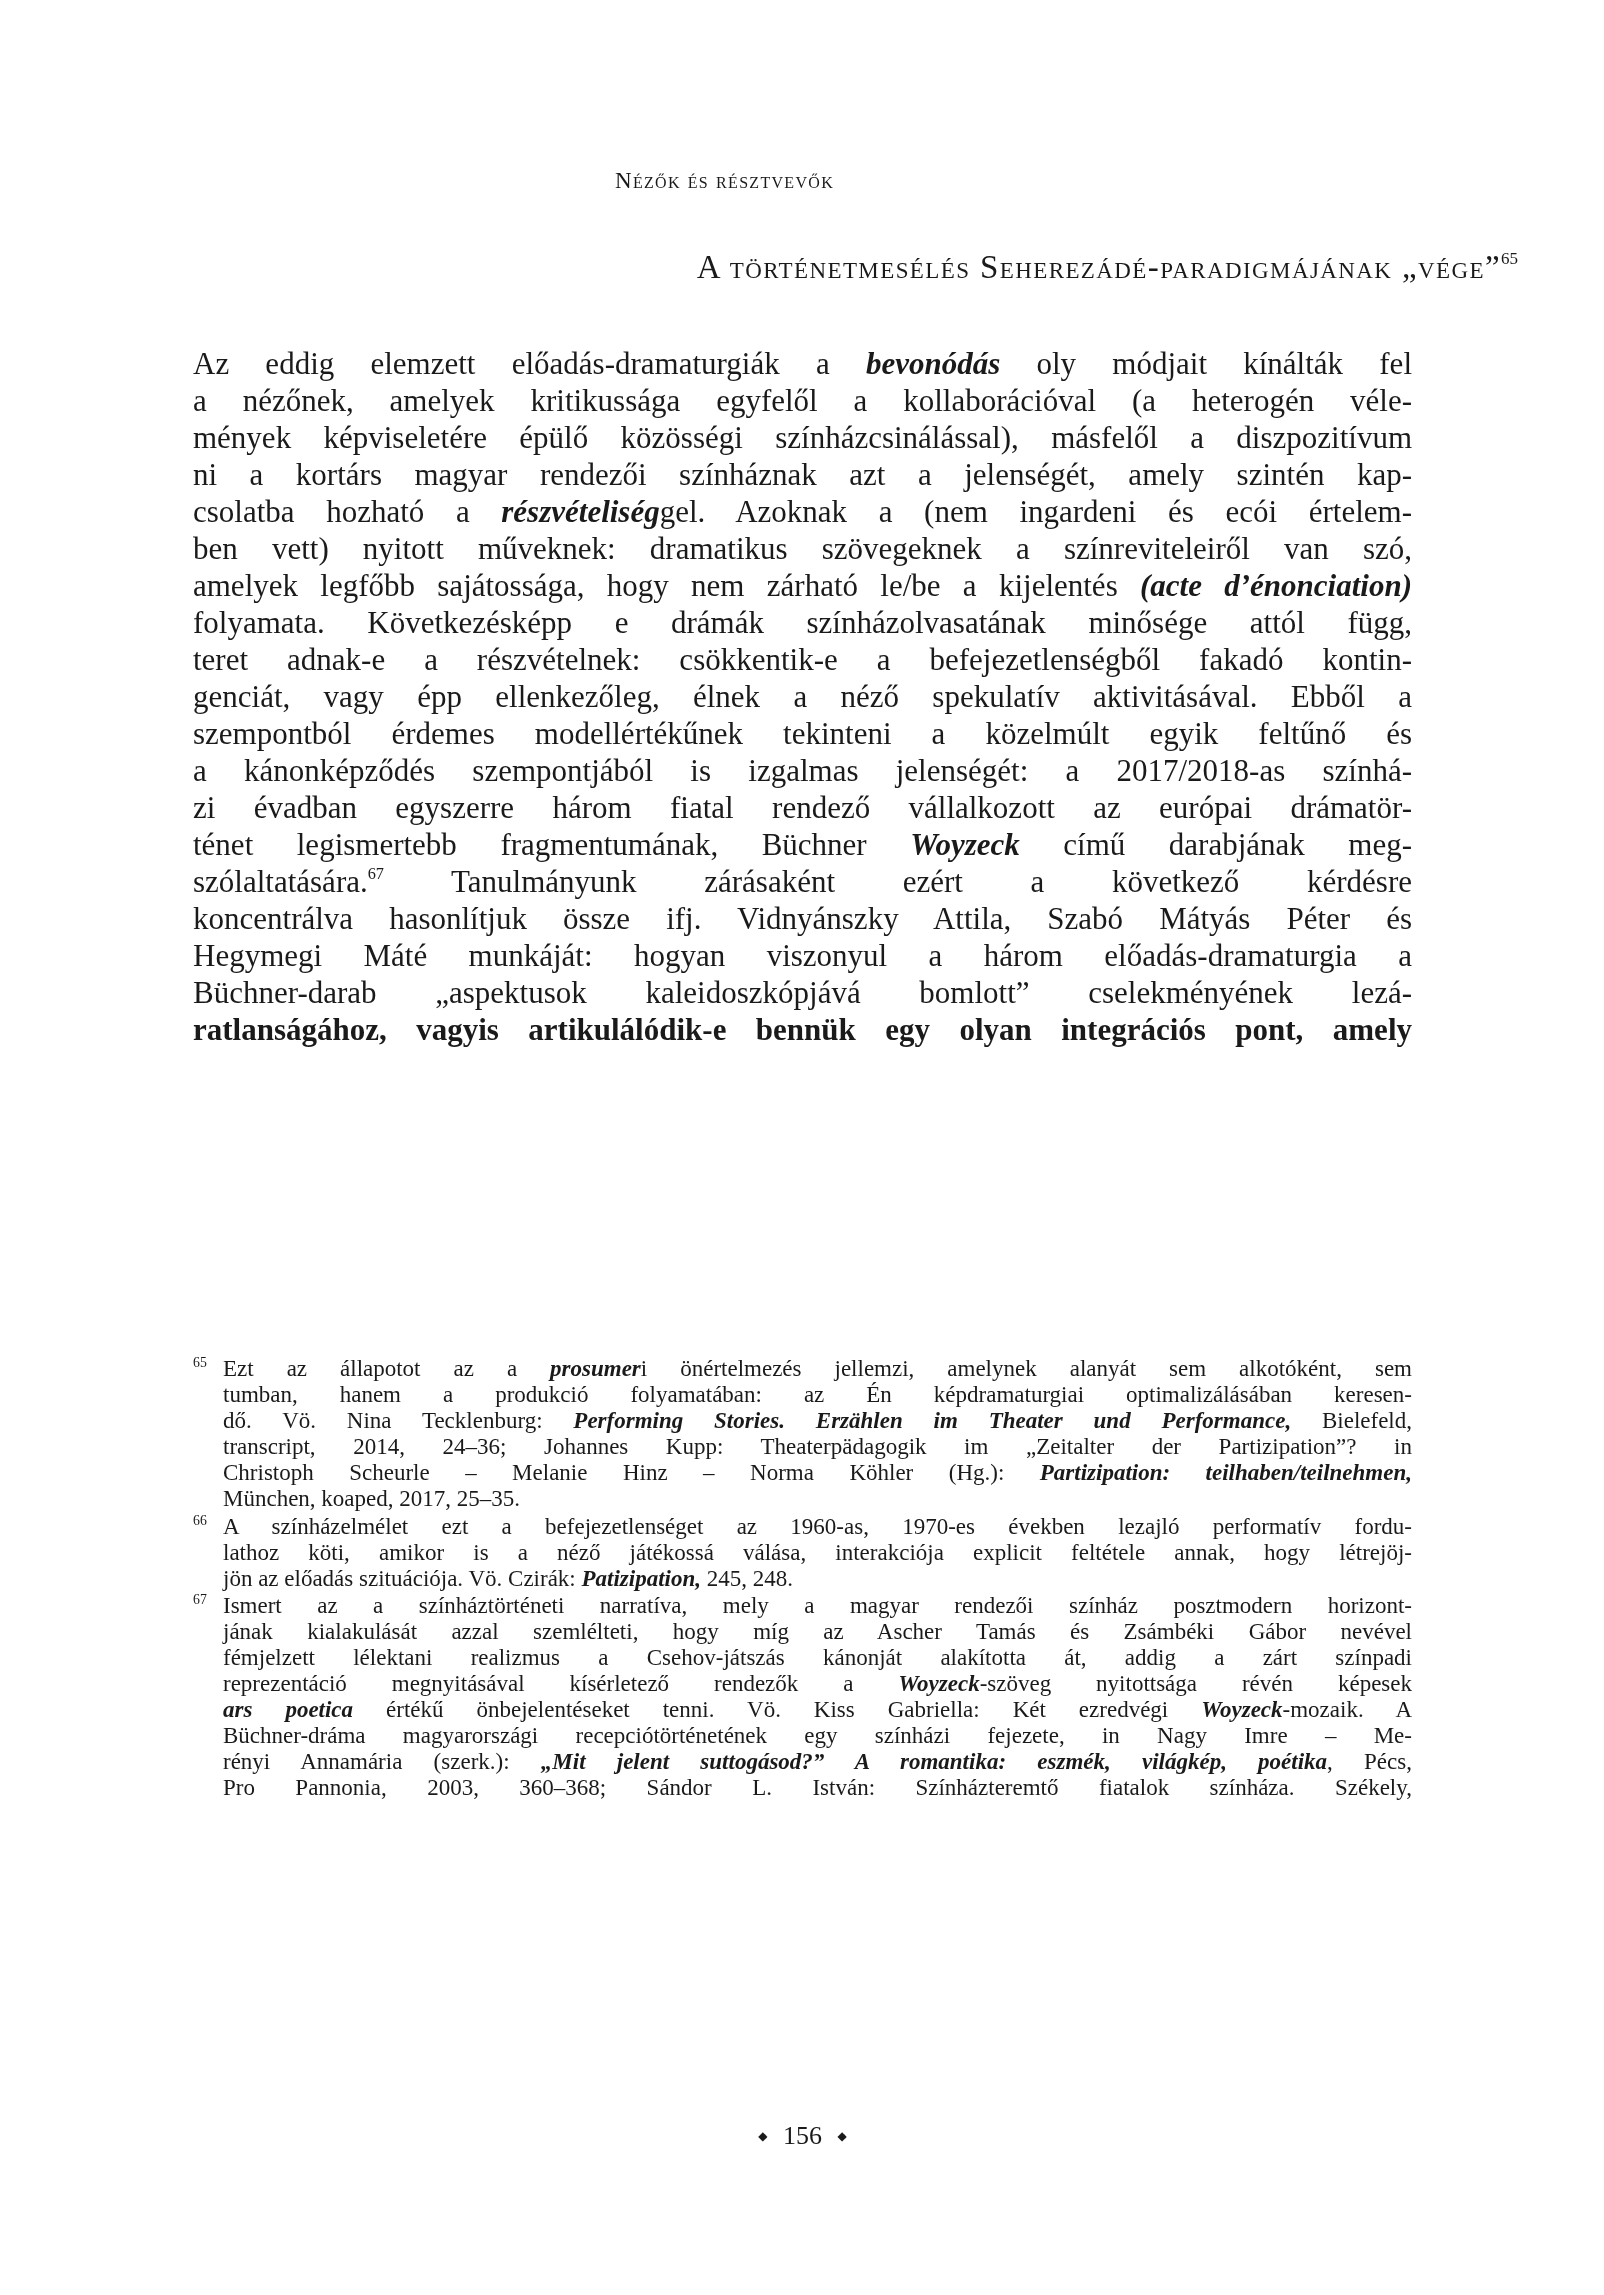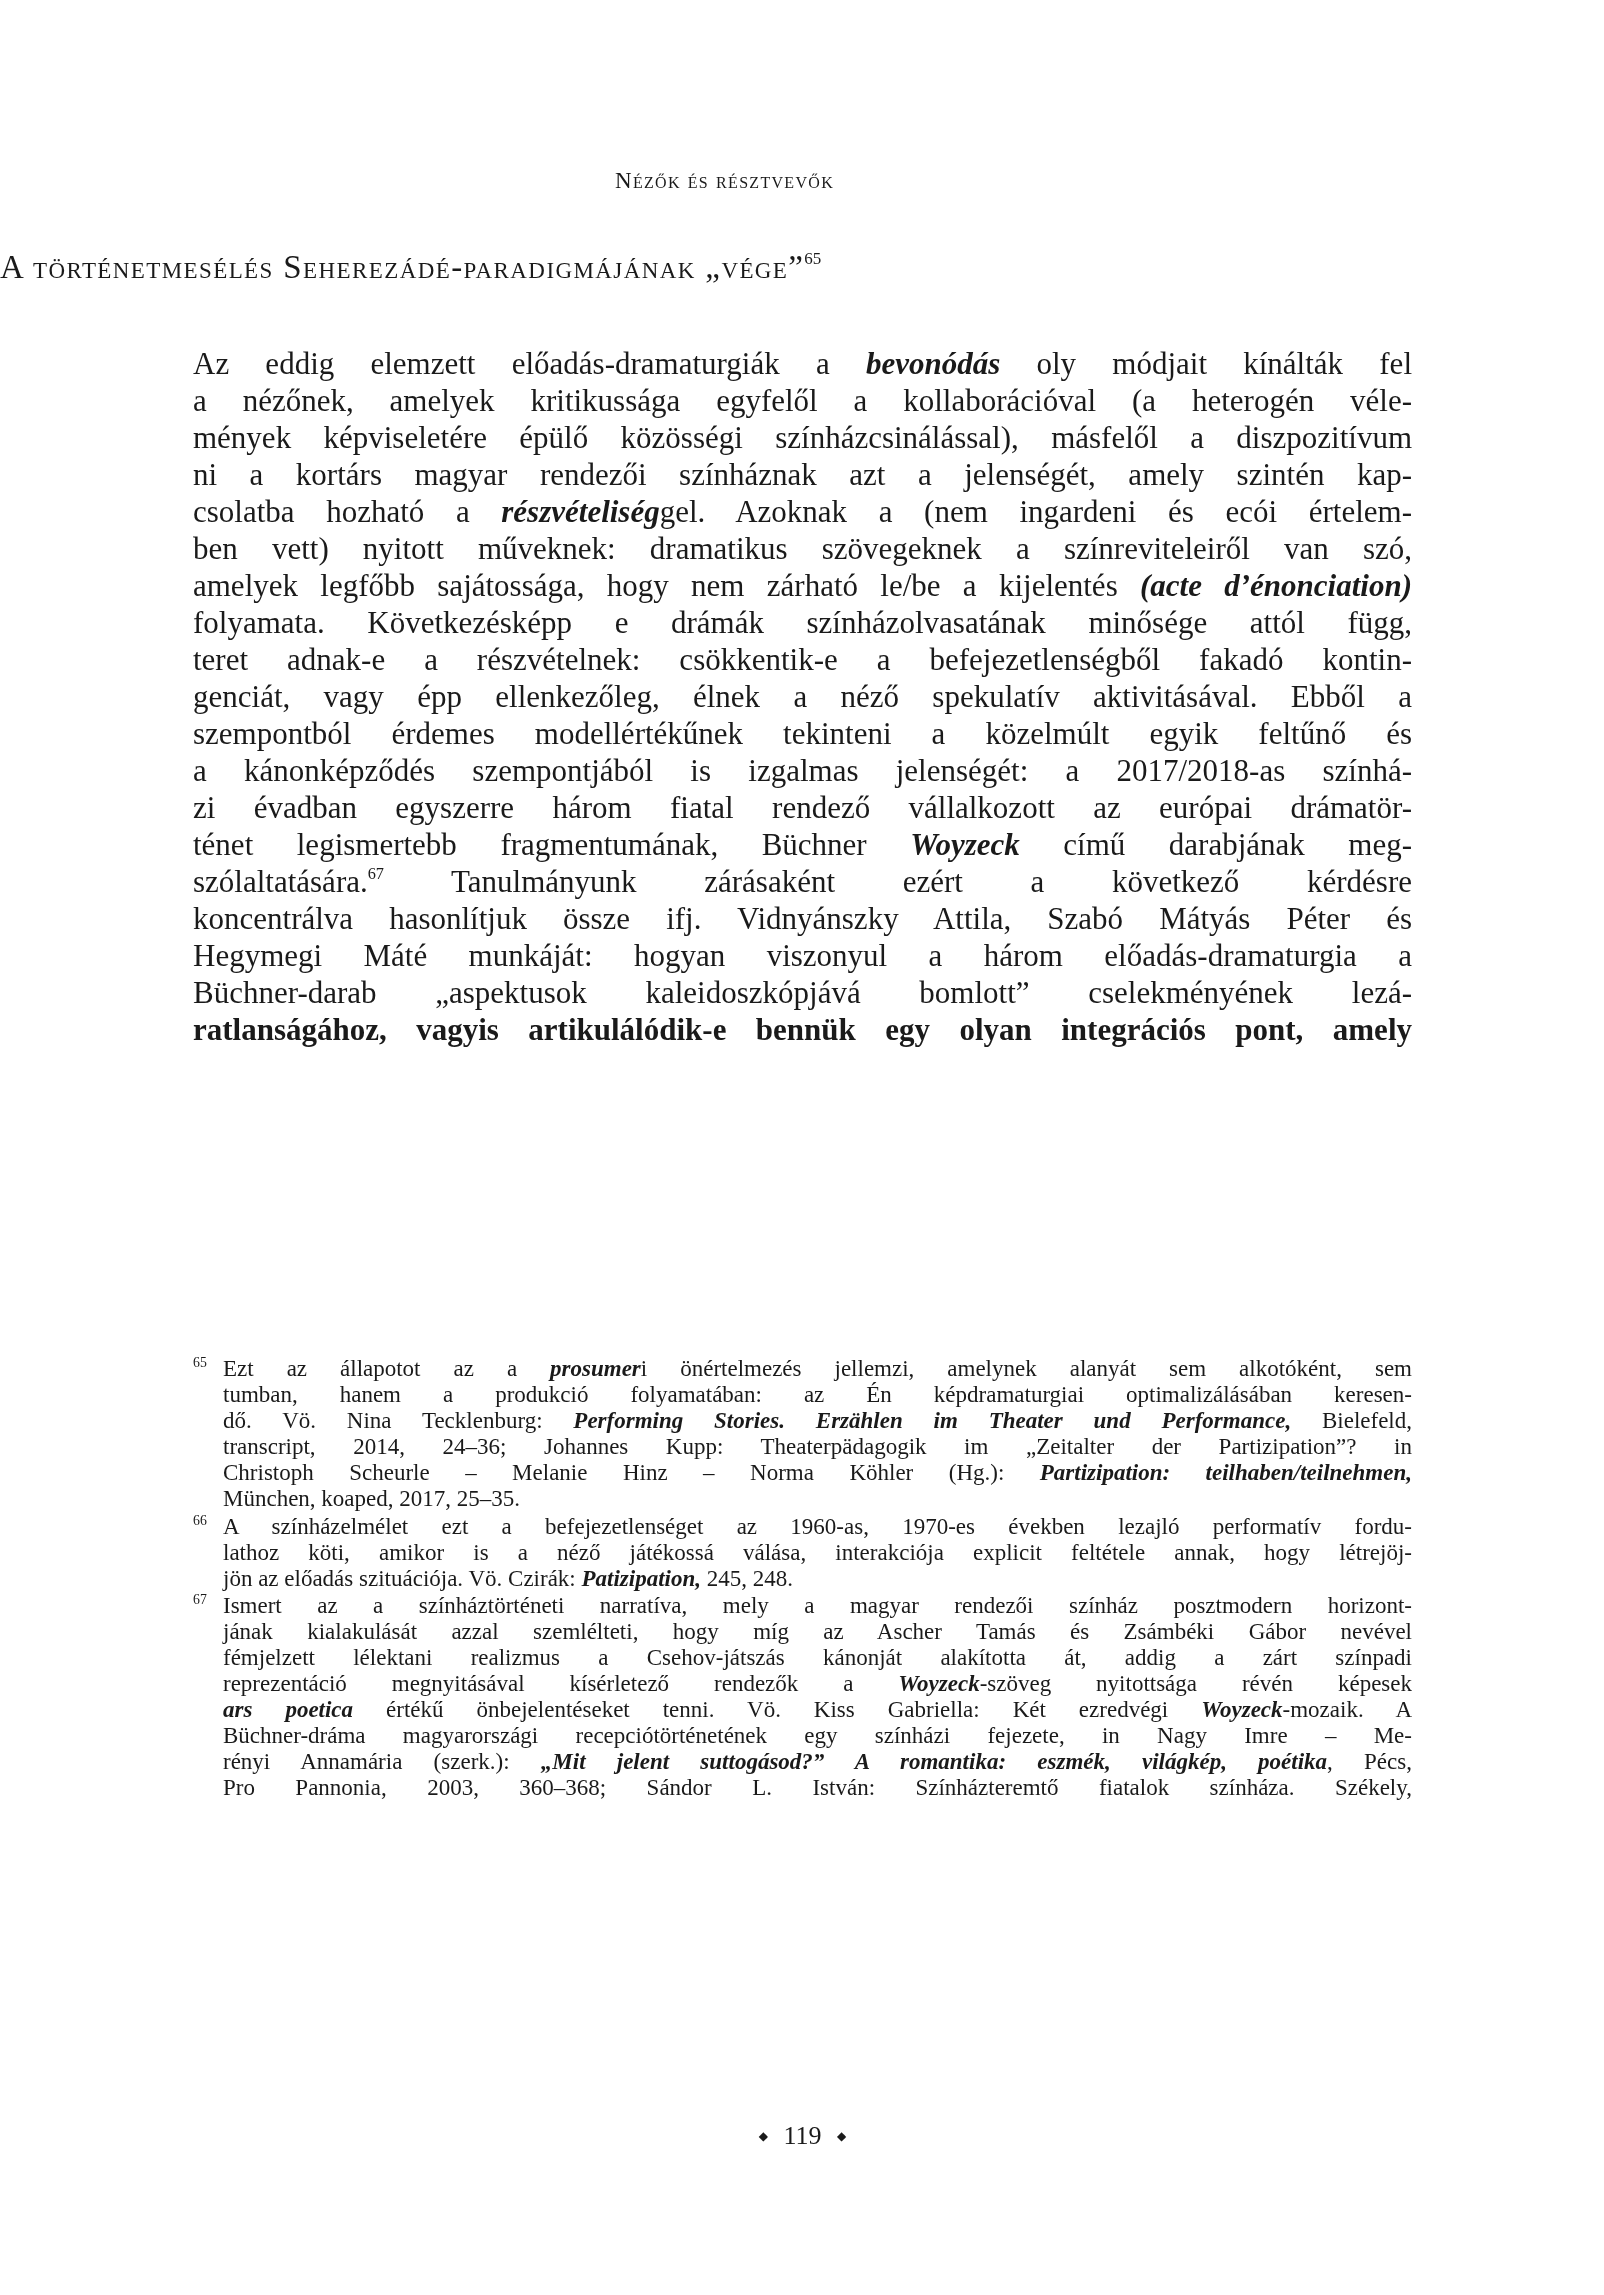--- a/index.html
+++ b/index.html
@@ -1,18 +1,18 @@
 <!DOCTYPE html>
 <html style="font-size:13.8px"><head>
 <meta charset="utf-8">
 <style>
   html, body { margin: 0; padding: 0; background: #ffffff; }
   body { width: 1605px; height: 2295px; position: relative; overflow: hidden; color: #1a1a1a; font-family: "Liberation Serif", "DejaVu Serif", serif; }
   .running-head { position: absolute; top: 168px; left: 0; width: 1449px; text-align: center; font-size: 23px; font-variant: small-caps; letter-spacing: 1.3px; }
-  .section-title { position: absolute; top: 249px; left: 0; width: 1518px; text-align: left; font-size: 33px; font-variant: small-caps; letter-spacing: 1.4px; }
+  .section-title { position: absolute; top: 249px; left: 0; width: 1518px; text-align: right; font-size: 33px; font-variant: small-caps; letter-spacing: 1.4px; }
   .section-title sup { font-size: 17px; vertical-align: 13.8px; letter-spacing: 0; }
   .body { position: absolute; top: 345px; left: 193px; width: 1219px; font-size: 31px; line-height: 37px; }
   .body .ln { display: block; text-align: justify; text-align-last: justify; white-space: nowrap; height: 37px; }
   .body .ln.last { text-align-last: justify; font-weight: bold; }
   .body sup { font-size: 16.3px; vertical-align: 13px; line-height: 0; }
   .footnotes { position: absolute; top: 1356px; left: 193px; width: 1219px; font-size: 23px; line-height: 26px; }
   .fn { position: relative; padding-left: 30px; margin-bottom: 1.7px; }
   .fn-num { position: absolute; left: 0; top: -6px; font-size: 13.8px; }
   .fn .ln { display: block; text-align: justify; text-align-last: justify; white-space: nowrap; height: 26px; }
   .fn .ln.end { text-align-last: left; }
@@ -74,15 +74,15 @@
       <span class="ln">fémjelzett lélektani realizmus a Csehov-játszás kánonját alakította át, addig a zárt színpadi</span>
       <span class="ln">reprezentáció megnyitásával kísérletező rendezők a <i>Woyzeck</i>-szöveg nyitottsága révén képesek</span>
       <span class="ln"><i>ars poetica</i> értékű önbejelentéseket tenni. Vö. Kiss Gabriella: Két ezredvégi <i>Woyzeck</i>-mozaik. A</span>
       <span class="ln">Büchner-dráma magyarországi recepciótörténetének egy színházi fejezete, in Nagy Imre – Me-</span>
       <span class="ln">rényi Annamária (szerk.): <i>„Mit jelent suttogásod?” A romantika: eszmék, világkép, poétika</i>, Pécs,</span>
       <span class="ln">Pro Pannonia, 2003, 360–368; Sándor L. István: Színházteremtő fiatalok színháza. Székely,</span>
     </div>
   </div>
 
 <div class="page-number">
-  <span class="dot">◆</span><span>119</span><span class="dot">◆</span>
+  <span class="dot">◆</span><span>156</span><span class="dot">◆</span>
 </div>
 
 
 </body></html>

